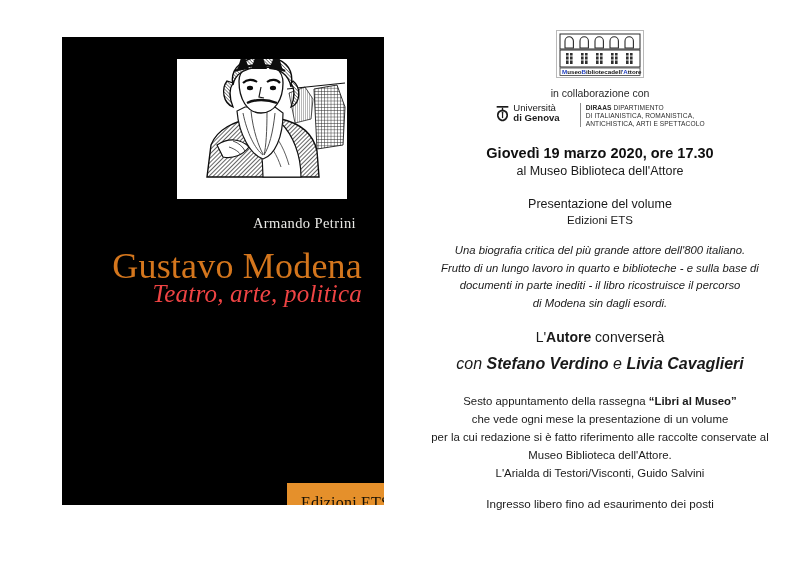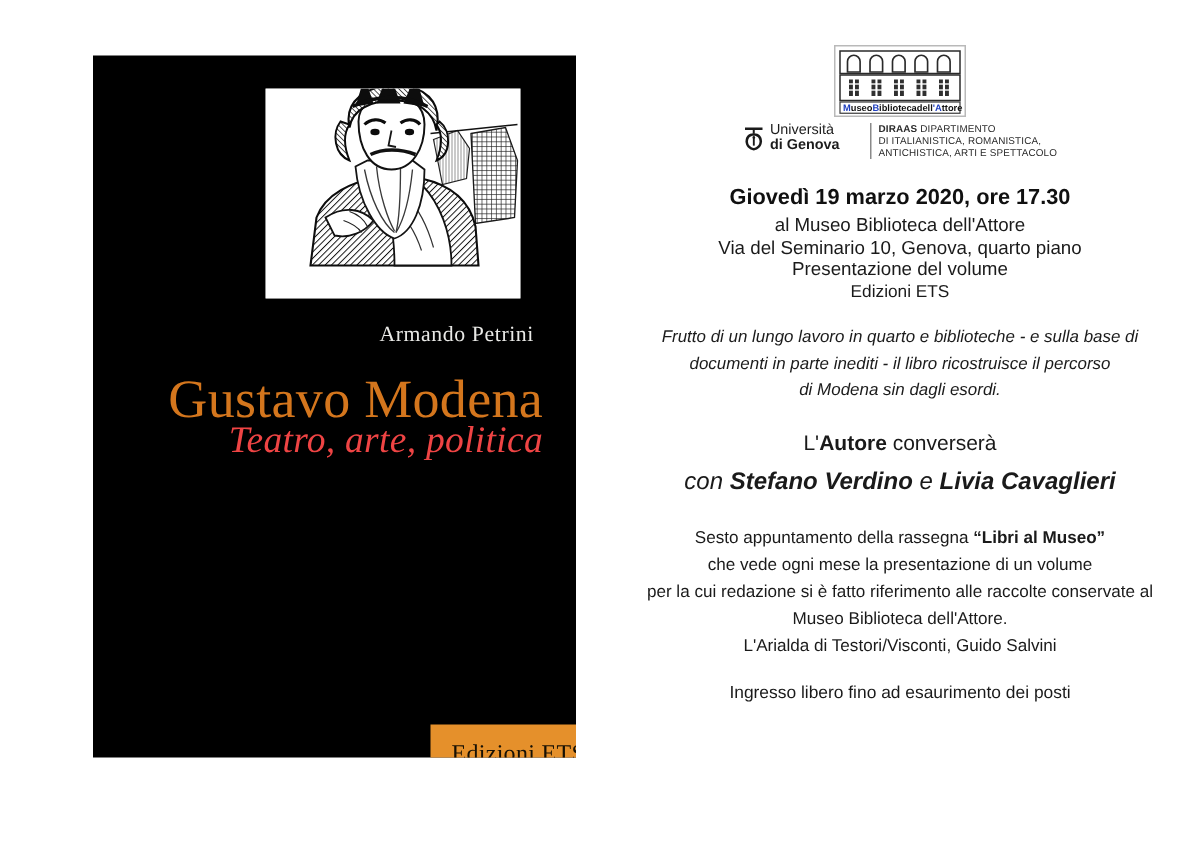--- a/index.html
+++ b/index.html
@@ -148,21 +148,21 @@
 
   .when {
     margin-top: 18px;
     font-size: 14.5px;
     font-weight: bold;
     color: #101010;
   }
   .where1 { margin-top: 3px; font-size: 12.5px; }
   .where2 { margin-top: 1px; font-size: 12.5px; }
 
-  .presentazione { font-size: 12.5px; }
+  .presentazione { margin-top: 19px; font-size: 12.5px; }
   .di-autore { margin-top: 3px; font-size: 13.5px; }
   .di-autore b { font-weight: bold; }
   .volume-title {
     margin-top: 3px;
     font-size: 16px;
     font-weight: bold;
     font-style: italic;
   }
   .edizioni { margin-top: 3px; font-size: 11.5px; }
 
@@ -319,20 +319,21 @@
           <line x1="69" y1="30" x2="78" y2="30"></line>
       </g>
 
       <rect x="4" y="38" width="80" height="7.5" fill="#ffffff" stroke="#3a3a3a" stroke-width="0.8"></rect>
       <text x="6" y="44" font-family="Liberation Sans, sans-serif" font-size="6.2" font-weight="bold" fill="#111">
         <tspan fill="#1f3fbf">M</tspan><tspan>useo</tspan><tspan fill="#1f3fbf">B</tspan><tspan>iblioteca</tspan><tspan>dell</tspan><tspan fill="#1f3fbf">'A</tspan><tspan>ttore</tspan>
       </text>
     </svg>
   </div>
 
+  <div class="collab-label">in collaborazione con</div>
 
   <div class="collab-row">
     <div class="unige">
       <svg class="unige-mark" viewBox="0 0 18 20" xmlns="http://www.w3.org/2000/svg">
         <path d="M2 1 L16 1 L16 3 L2 3 Z" fill="#1a1a1a"></path>
         <path d="M8.2 3 L9.8 3 L9.8 6 L8.2 6 Z" fill="#1a1a1a"></path>
         <path d="M9 5.5 C13.4 5.5 15.6 8.2 15.6 12 C15.6 16 12.6 18.8 9 19.4 C5.4 18.8 2.4 16 2.4 12 C2.4 8.2 4.6 5.5 9 5.5 Z" fill="#1a1a1a"></path>
         <path d="M9 7.6 C11.9 7.6 13.6 9.5 13.6 12.2 C13.6 15 11.5 16.9 9 17.4 C6.5 16.9 4.4 15 4.4 12.2 C4.4 9.5 6.1 7.6 9 7.6 Z" fill="#ffffff"></path>
         <rect x="8.3" y="9.3" width="1.5" height="6.2" fill="#1a1a1a"></rect>
         <circle cx="9.05" cy="8.9" r="1.05" fill="#1a1a1a"></circle>
@@ -345,26 +346,26 @@
 
     <div class="diraas">
       <span><b>DIRAAS</b><span style="display:inline"> DIPARTIMENTO</span></span>
       <span>DI ITALIANISTICA, ROMANISTICA,</span>
       <span>ANTICHISTICA, ARTI E SPETTACOLO</span>
     </div>
   </div>
 
   <div class="when">Giovedì 19 marzo 2020, ore 17.30</div>
   <div class="where1">al Museo Biblioteca dell'Attore</div>
-  <div class="where2">Via del Seminario 10, Genova, quarto piano</div>
 
   <div class="presentazione">Presentazione del volume</div>
   <div class="edizioni">Edizioni ETS</div>
 
   <div class="blurb">
+    <span>Una biografia critica del più grande attore dell'800 italiano.</span>
     <span>Frutto di un lungo lavoro in quarto e biblioteche - e sulla base di</span>
     <span>documenti in parte inediti - il libro ricostruisce il percorso</span>
     <span>di Modena sin dagli esordi.</span>
   </div>
 
   <div class="conversa"><span>L'</span><b>Autore</b><span> converserà</span></div>
   <div class="interlocutori"><span>con </span><b>Stefano Verdino</b><span> e </span><b>Livia Cavaglieri</b></div>
 
   <div class="rassegna">
     <span><span style="display:inline">Sesto appuntamento della rassegna </span><b>“Libri al Museo”</b></span>

